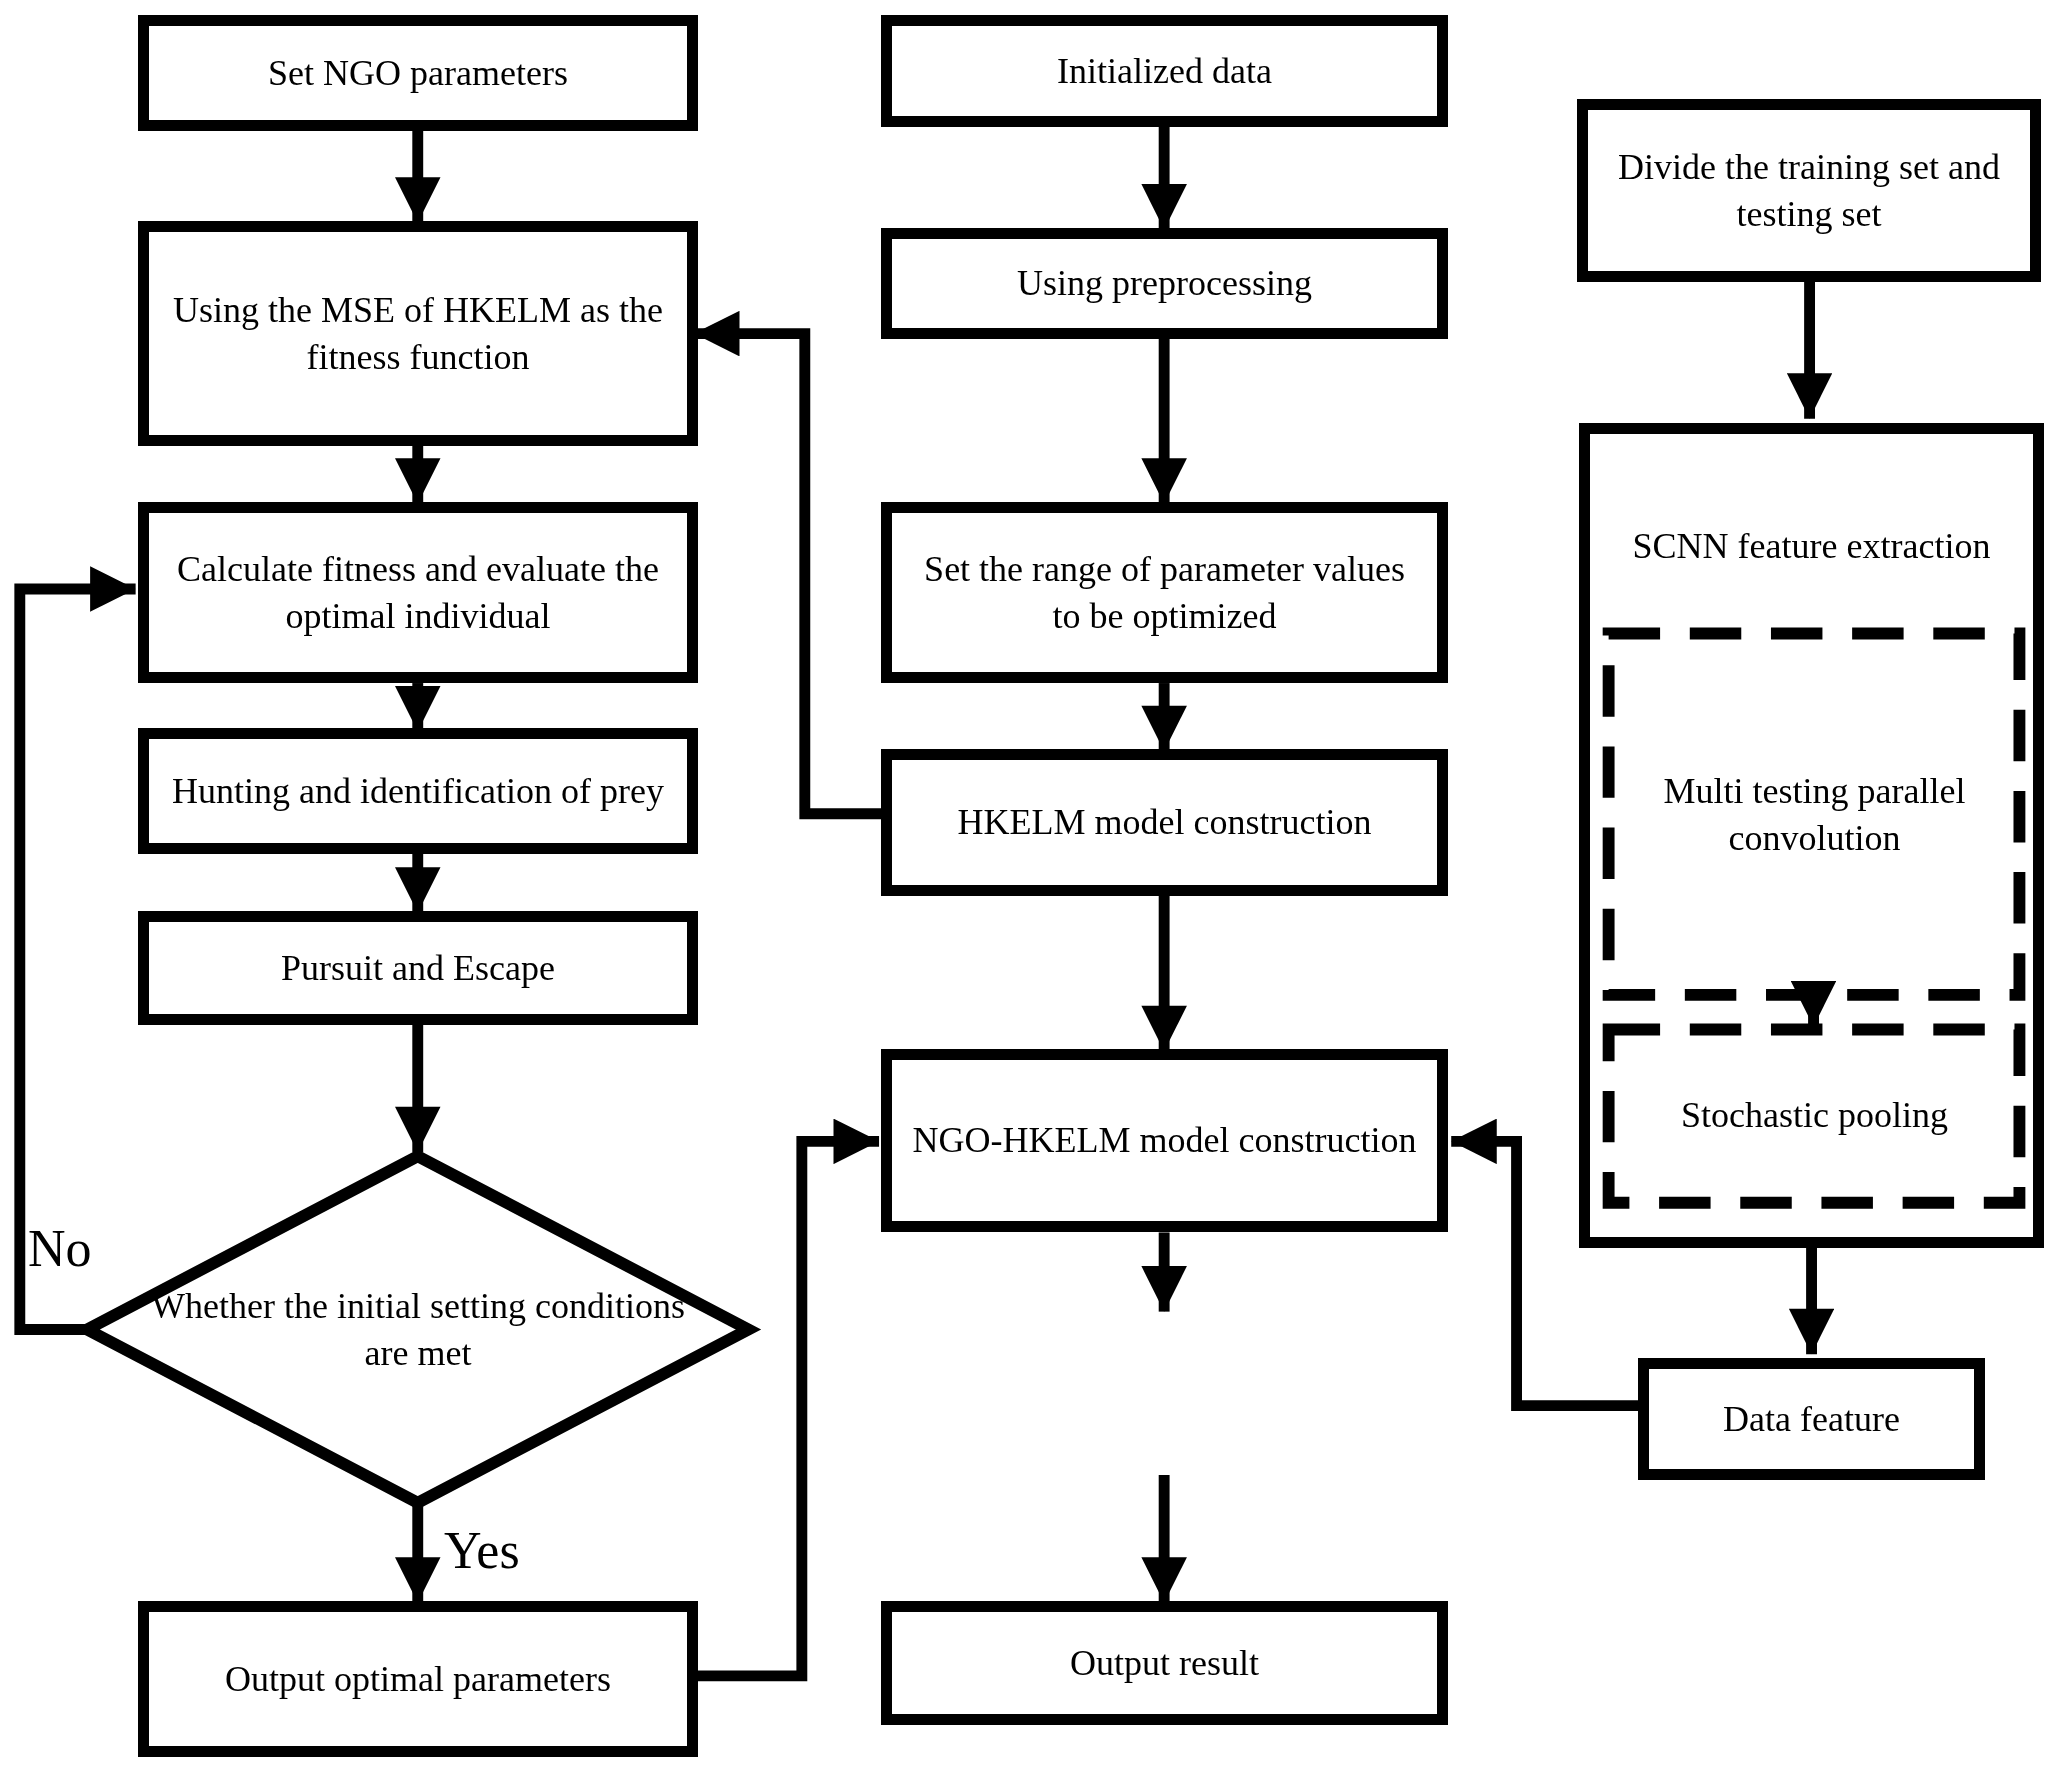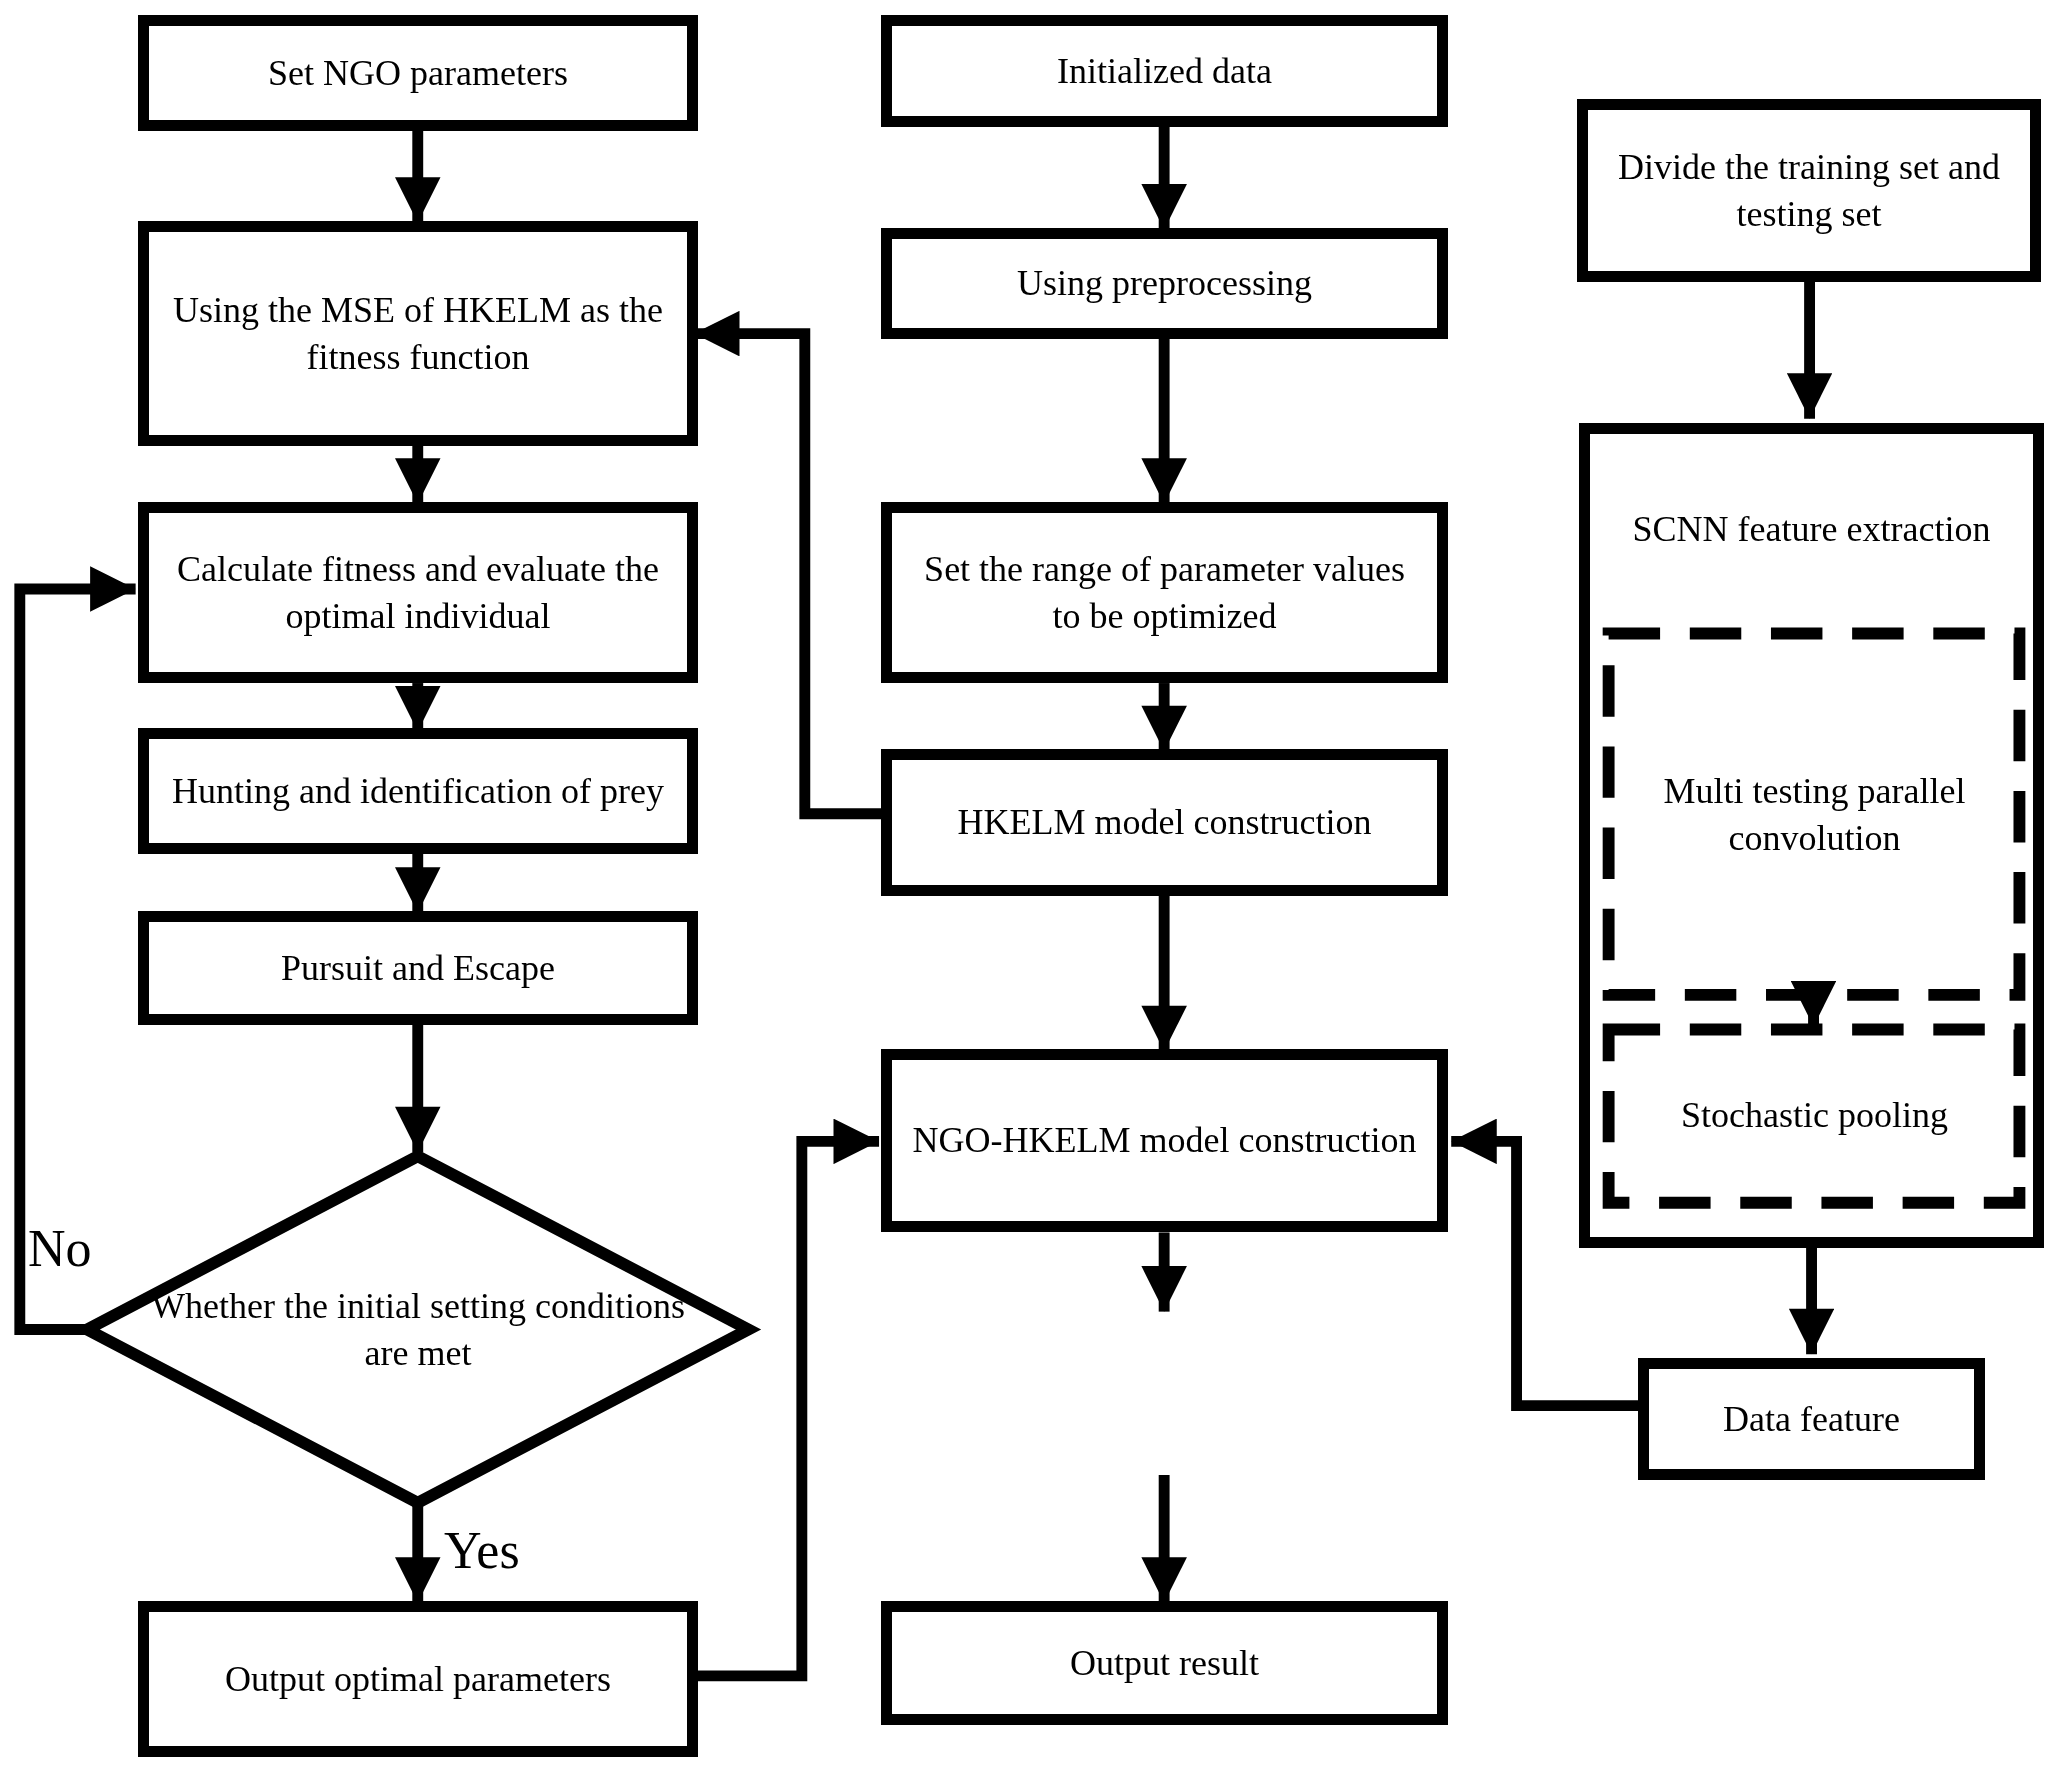--- a/index.html
+++ b/index.html
@@ -84,19 +84,19 @@
 
   <div class="box" style="left:881px; top:15px;   width:567px; height:112px;">Initialized data</div>
   <div class="box" style="left:881px; top:228px;  width:567px; height:111px;">Using preprocessing</div>
   <div class="box" style="left:881px; top:502px;  width:567px; height:181px;">Set the range of parameter values to be optimized</div>
   <div class="box" style="left:881px; top:749px;  width:567px; height:147px;">HKELM model construction</div>
   <div class="box" style="left:881px; top:1049px; width:567px; height:183px;">NGO-HKELM model construction</div>
   <div class="box" style="left:881px; top:1601px; width:567px; height:124px;">Output result</div>
 
   <div class="box" style="left:1577px; top:99px; width:464px; height:183px;">Divide the training set and testing set</div>
   <div class="box outer" style="left:1579px; top:423px; width:465px; height:825px;"></div>
-  <div class="box ghost" style="left:1579px; top:450px; width:465px; height:158px;">SCNN feature extraction</div>
+  <div class="box ghost" style="left:1579px; top:467px; width:465px; height:158px;">SCNN feature extraction</div>
   <div class="box ghost" style="left:1614px; top:708px; width:401px; height:213px;">Multi testing parallel convolution</div>
   <div class="box ghost" style="left:1614px; top:1045px; width:401px; height:141px;">Stochastic pooling</div>
   <div class="box" style="left:1638px; top:1358px; width:347px; height:122px;">Data feature</div>
 
 </div>
 
 
 </body></html>

